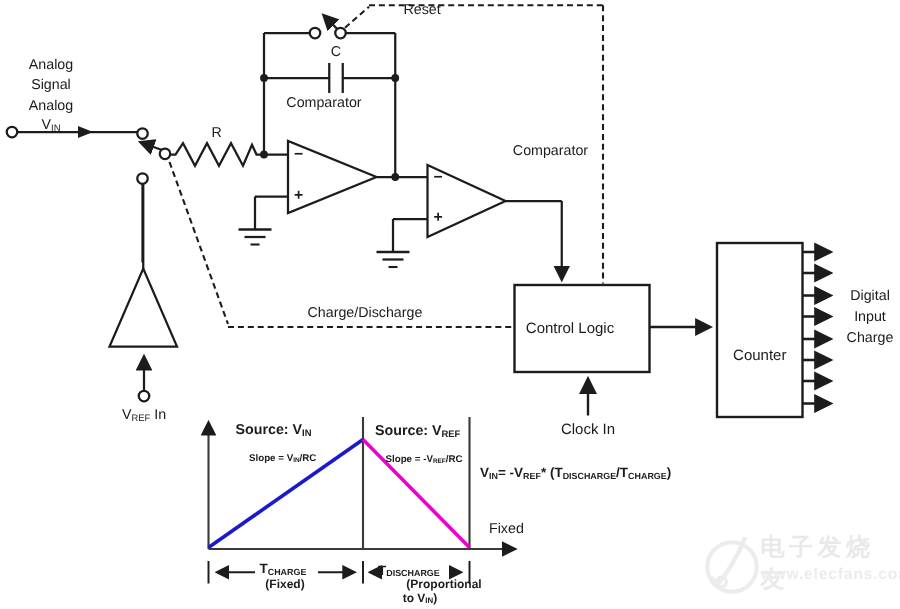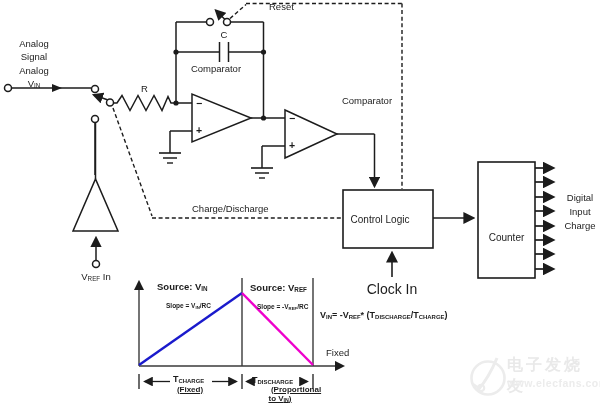--- a/index.html
+++ b/index.html
@@ -4,21 +4,21 @@
 <style>
   * { margin:0; padding:0; box-sizing:border-box; }
   html,body { background:#ffffff; }
   body { font-family:"Liberation Sans", sans-serif; color:#1c1c1c; }
   .canvas { position:relative; width:600px; height:406px; background:#fff; overflow:hidden; }
   svg.layer { position:absolute; left:0; top:0; }
   .lbl { position:absolute; font-size:9.5px; line-height:1.18; white-space:nowrap; color:#1c1c1c; }
   .ctr { text-align:center; }
   .bold { font-weight:bold; }
   .small { font-size:6.5px; }
-  .tiny { font-size:8px;text-decoration:underline; }
+  .tiny { font-size:8px; }
   sub { font-size:0.66em; vertical-align:-0.22em; line-height:0; }
   .boxlbl { position:absolute; display:flex; align-items:center; justify-content:center;
             font-size:10px; color:#1c1c1c; }
   .opsign { position:absolute; font-size:10.5px; font-weight:bold; line-height:1; }
   .stack { line-height:1.42; }
   .wm-cn { position:absolute; left:507px; top:355px; font-size:16px; font-weight:bold;
            letter-spacing:3px; color:#e9e9e9; }
   .wm-url { position:absolute; left:507px; top:377px; font-size:10.5px; font-weight:bold;
             color:#ececec; letter-spacing:0.5px; }
 </style>
@@ -187,27 +187,27 @@
 
   <div class="lbl" style="left:141px; top:83px;">R</div>
 
   <div class="lbl ctr" style="left:291px; top:95px; width:62px;margin-left:45px;">Comparator</div>
 
   <span class="opsign" style="left:196px; top:98px;">−</span>
   <span class="opsign" style="left:196px; top:125px;">+</span>
   <span class="opsign" style="left:289px; top:113px;">−</span>
   <span class="opsign" style="left:289px; top:140px;">+</span>
 
-  <div class="lbl" style="left:192px; top:203px;">Charge/Discharge</div>
+  <div class="lbl" style="left:205px; top:203px;">Charge/Discharge</div>
 
   <div class="boxlbl" style="left:343px; top:190px; width:74px; height:58px;">Control Logic</div>
 
   <div class="boxlbl" style="left:478px; top:162px; width:57px; height:150px;">Counter</div>
 
-  <div class="lbl ctr" style="left:366px; top:281px; width:52px; font-size:14px;">Clock In</div>
+  <div class="lbl ctr" style="left:366px; top:281px; width:52px; font-size:10px;">Clock In</div>
 
   <div class="lbl ctr stack" style="left:560px; top:191px; width:40px; line-height:1.45;">
     <div>Digital</div>
     <div>Input</div>
     <div>Charge</div>
   </div>
 
   <div class="lbl ctr" style="left:70px; top:271px; width:52px;"><span>V</span><sub>REF</sub><span> In</span></div>
 
   <div class="lbl bold" style="left:157px; top:281px;"><span>Source: V</span><sub>IN</sub></div>

